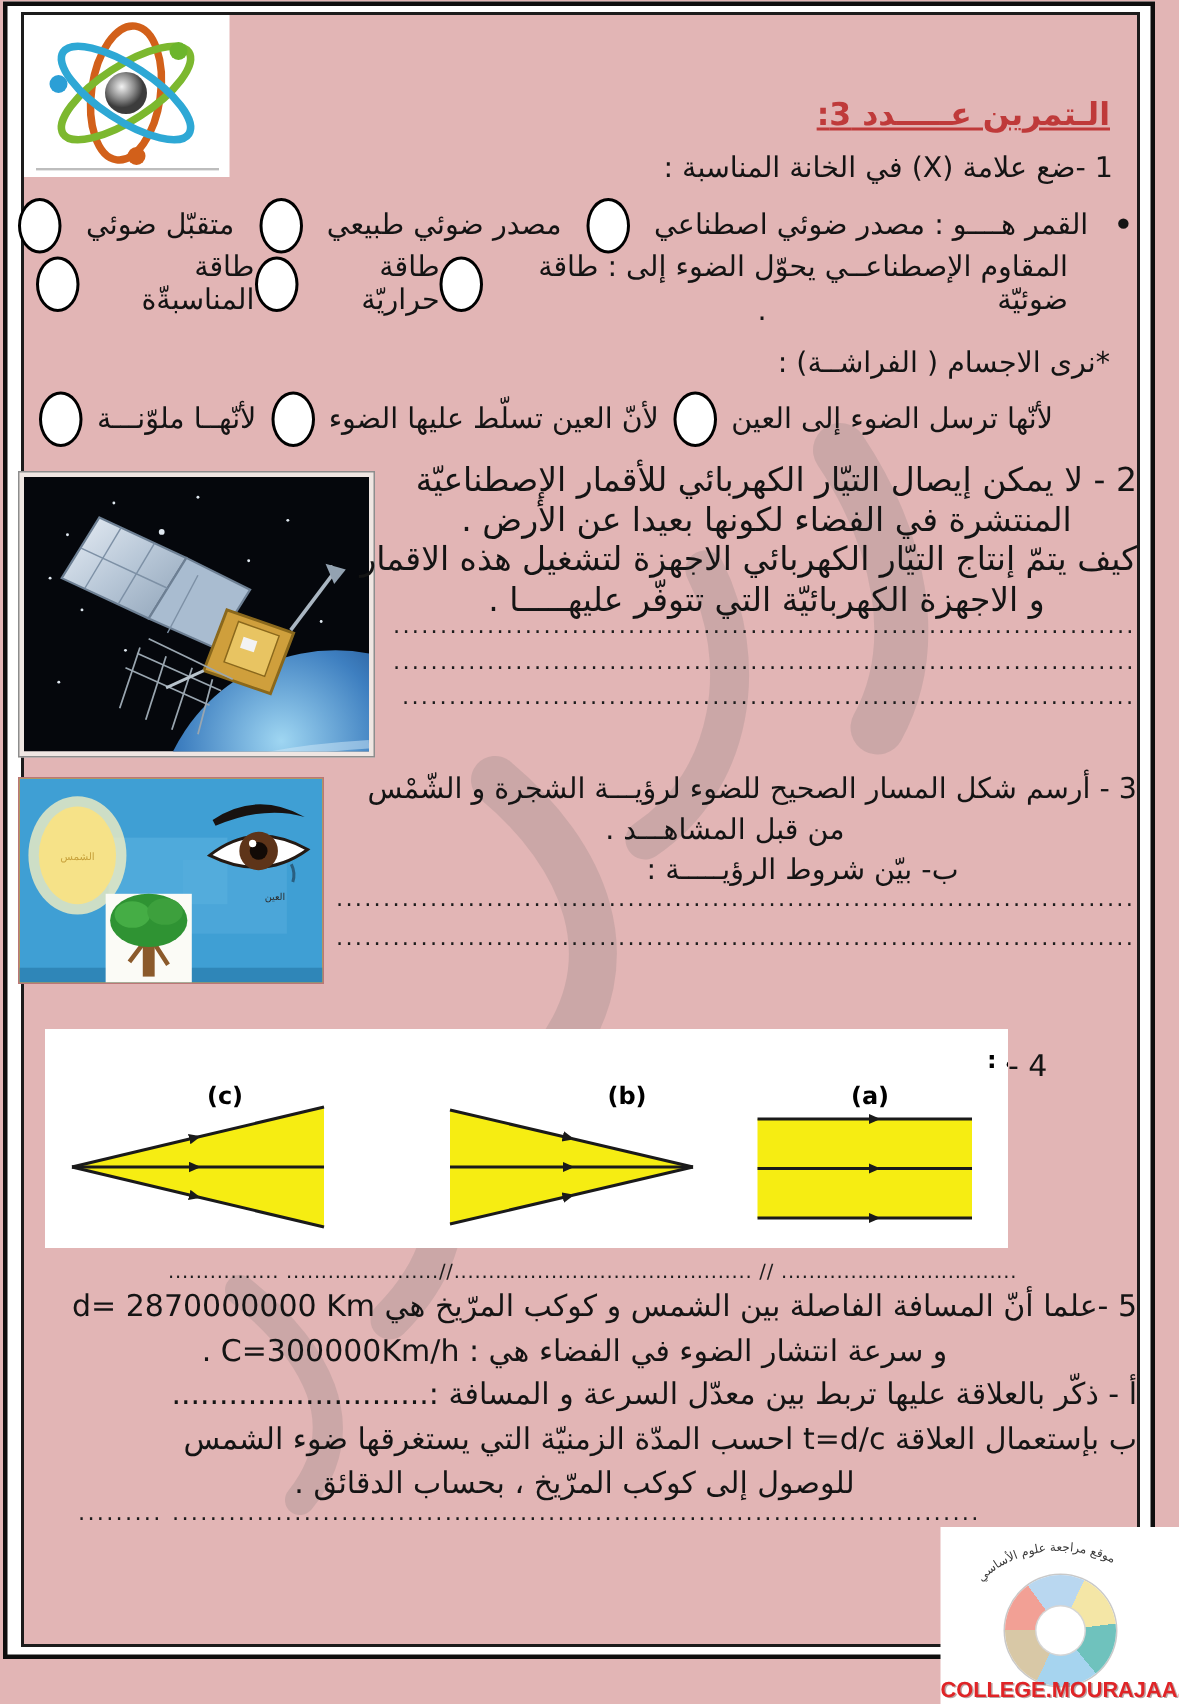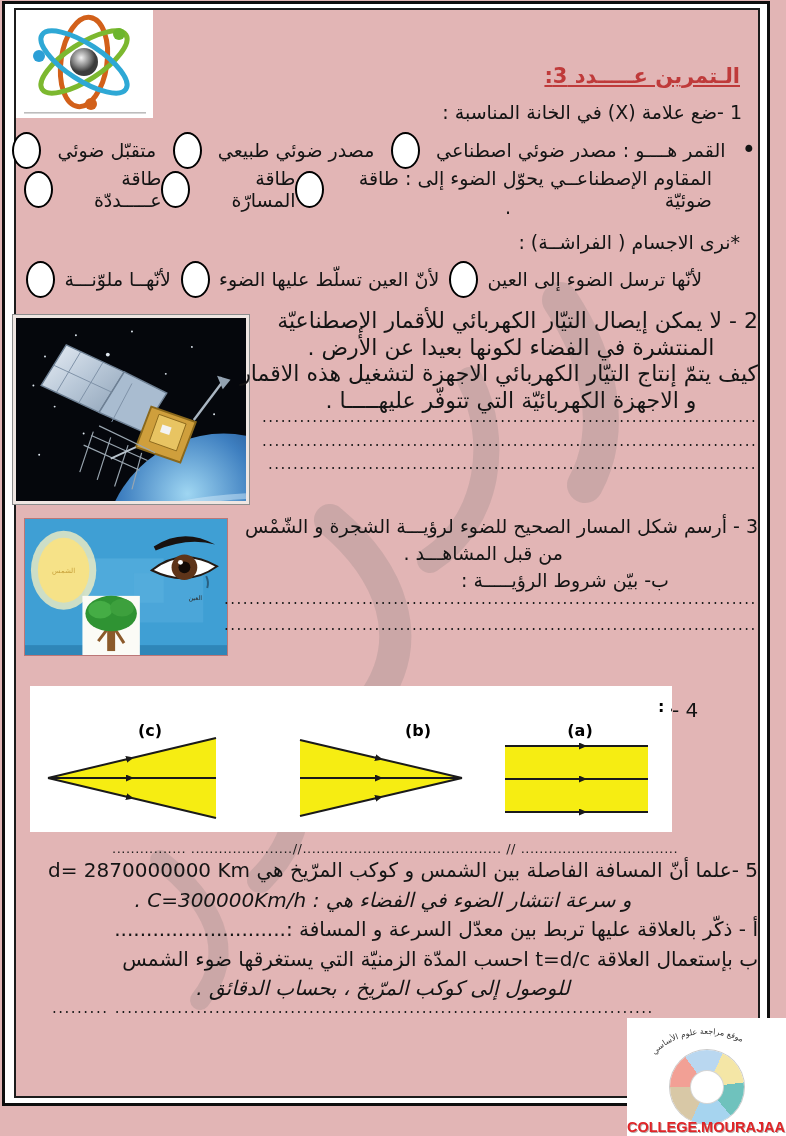--- a/index.html
+++ b/index.html
@@ -43,40 +43,40 @@
   #q2-block{left:264px;top:308px;width:494px;font-size:22px;line-height:26.5px;}
   #q2-block .l-right{text-align:right;white-space:nowrap;}
   #q2-block .l-center{text-align:center;white-space:nowrap;}
   .dotline{font-size:15px;letter-spacing:1.5px;line-height:1;color:#1b1b1b;
     overflow:hidden;white-space:nowrap;height:17px;}
   #q2-dots1{left:262px;top:410px;width:496px;}
   #q2-dots2{left:262px;top:434px;width:496px;}
   #q2-dots3{left:268px;top:457px;width:488px;}
 
   #scene-img{left:12px;top:518px;width:204px;height:138px;
-    border:1px solid #bb7777;background:#eab308;box-sizing:border-box;margin-left:12px;}
+    border:1px solid #bb7777;background:#eab308;box-sizing:border-box;}
   #scene-img svg{display:block;width:100%;height:100%;}
 
   #q3-block{left:222px;top:513px;width:536px;font-size:19px;line-height:27px;}
   #q3-l1{text-align:right;white-space:nowrap;}
   #q3-l2{text-align:right;padding-left:0;padding-right:195px;white-space:nowrap;}
-  #q3-l3{text-align:right;padding-right:89px;white-space:nowrap;}
+  #q3-l3{text-align:right;padding-right:119px;white-space:nowrap;}
   #q3-dots1{left:224px;top:592px;width:534px;}
   #q3-dots2{left:224px;top:618px;width:534px;}
 
   #diagram-box{left:30px;top:686px;width:642px;height:146px;background:#fff;}
   #diagram-box svg{display:block;width:100%;height:100%;}
   #q4-num{left:672px;top:698px;font-size:20px;}
 
   #q4-sep{left:112px;top:841px;width:566px;font-size:13px;letter-spacing:.5px;
     color:#1b1b1b;white-space:nowrap;overflow:hidden;text-align:center;}
 
   #q5-block{left:8px;top:856px;width:750px;font-size:20px;line-height:29.5px;}
   #q5-block .r{text-align:right;white-space:nowrap;}
-  #q5-block .c{text-align:center;white-space:nowrap;font-style:italic;}
+  #q5-block .c{text-align:center;white-space:nowrap;}
   #q5-l3{padding-left:55px;}
   #q5-l4{padding-left:22px;}
   #q5-dots{left:52px;top:1001px;width:600px;}
 
   #logo-box{left:627px;top:1018px;width:159px;height:118px;background:#fff;
     z-index:5;}
   #logo-arc{position:absolute;left:4px;top:2px;width:151px;height:46px;}
   #logo-donut{position:absolute;left:43px;top:32px;width:74px;height:74px;
     border-radius:50%;
     background:conic-gradient(from -90deg,
@@ -140,23 +140,23 @@
     <span class="oval"></span>
     <span>مصدر ضوئي طبيعي</span>
     <span class="oval"></span>
     <span>متقبّل ضوئي</span>
     <span class="oval"></span>
   </div>
 
   <div class="abs optrow" id="row-resistor">
     <span>المقاوم الإصطناعــي يحوّل الضوء إلى : طاقة ضوئيّة</span>
     <span class="oval"></span>
-    <span>طاقة المسارّة</span>
-    <span class="oval"></span>
-    <span>طاقة عـــــددّة</span>
+    <span>طاقة حراريّة</span>
+    <span class="oval"></span>
+    <span>طاقة المناسبةّة</span>
     <span class="oval"></span>
   </div>
 
   <div class="abs" id="stray-period">.</div>
 
   <div class="abs rtl txt" id="see-prompt">*نرى الاجسام ( الفراشــة) :</div>
 
   <div class="abs optrow" id="row-see">
     <span>لأنّها  ترسل الضوء إلى العين</span>
     <span class="oval"></span>

